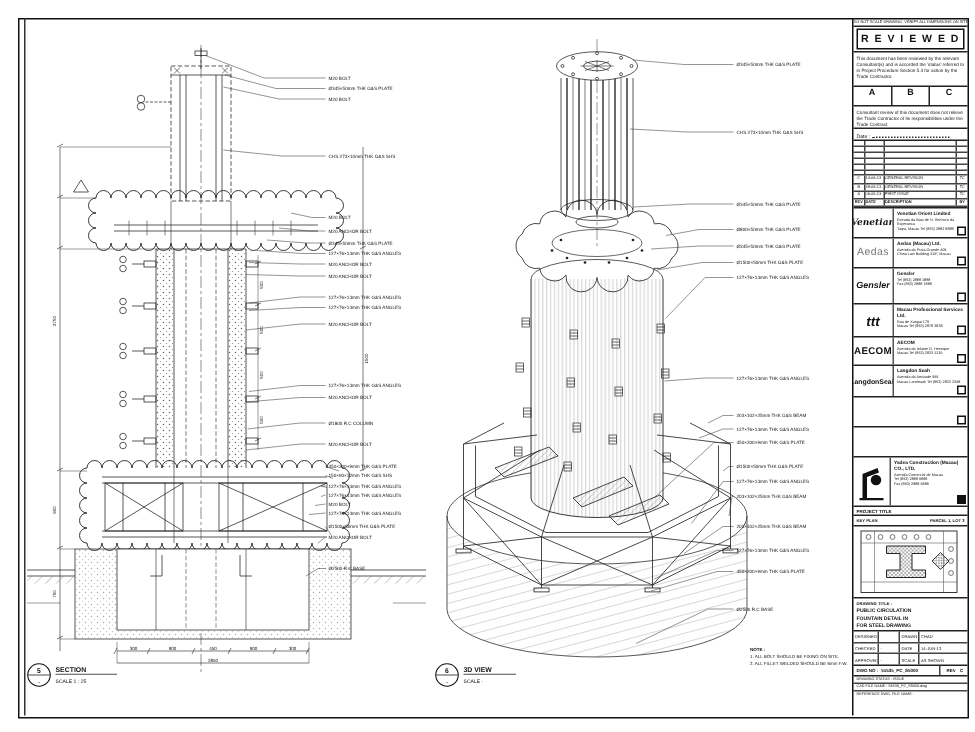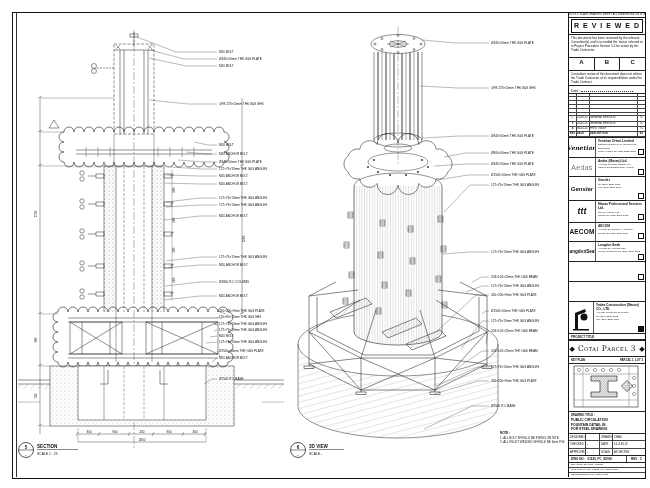--- a/index.html
+++ b/index.html
@@ -696,25 +696,20 @@
       </div>
       <div class="cinfo">
         <div class="cname">Yadea Construction (Macau) CO., LTD.</div>
         <div class="csub">Avenida Comercial de Macau</div>
         <div class="csub">Tel (853) 2888 6888</div>
         <div class="csub">Fax (853) 2888 6889</div>
         <div class="cbox" style="background:#111;"></div>
       </div>
     </div>
     <div class="tb-row ptitle-strip">PROJECT TITLE</div>
-    <div class="tb-row cotai">
-      <span class="orn">◆</span>
-      <span class="txt">Cotai Parcel 3</span>
-      <span class="orn">◆</span>
-    </div>
     <div class="tb-row kpstrip">
       <span>KEY PLAN</span>
       <span>PARCEL 1, LOT 3</span>
     </div>
     <div class="tb-row keyplan">
       <svg width="72" height="46" viewBox="0 0 72 46">
         <defs>
             <pattern id="kx" width="2.5" height="2.5" patternUnits="userSpaceOnUse">
               <path d="M0 0 L2.5 2.5 M2.5 0 L0 2.5" stroke="#555" stroke-width="0.3"></path>
             </pattern>

